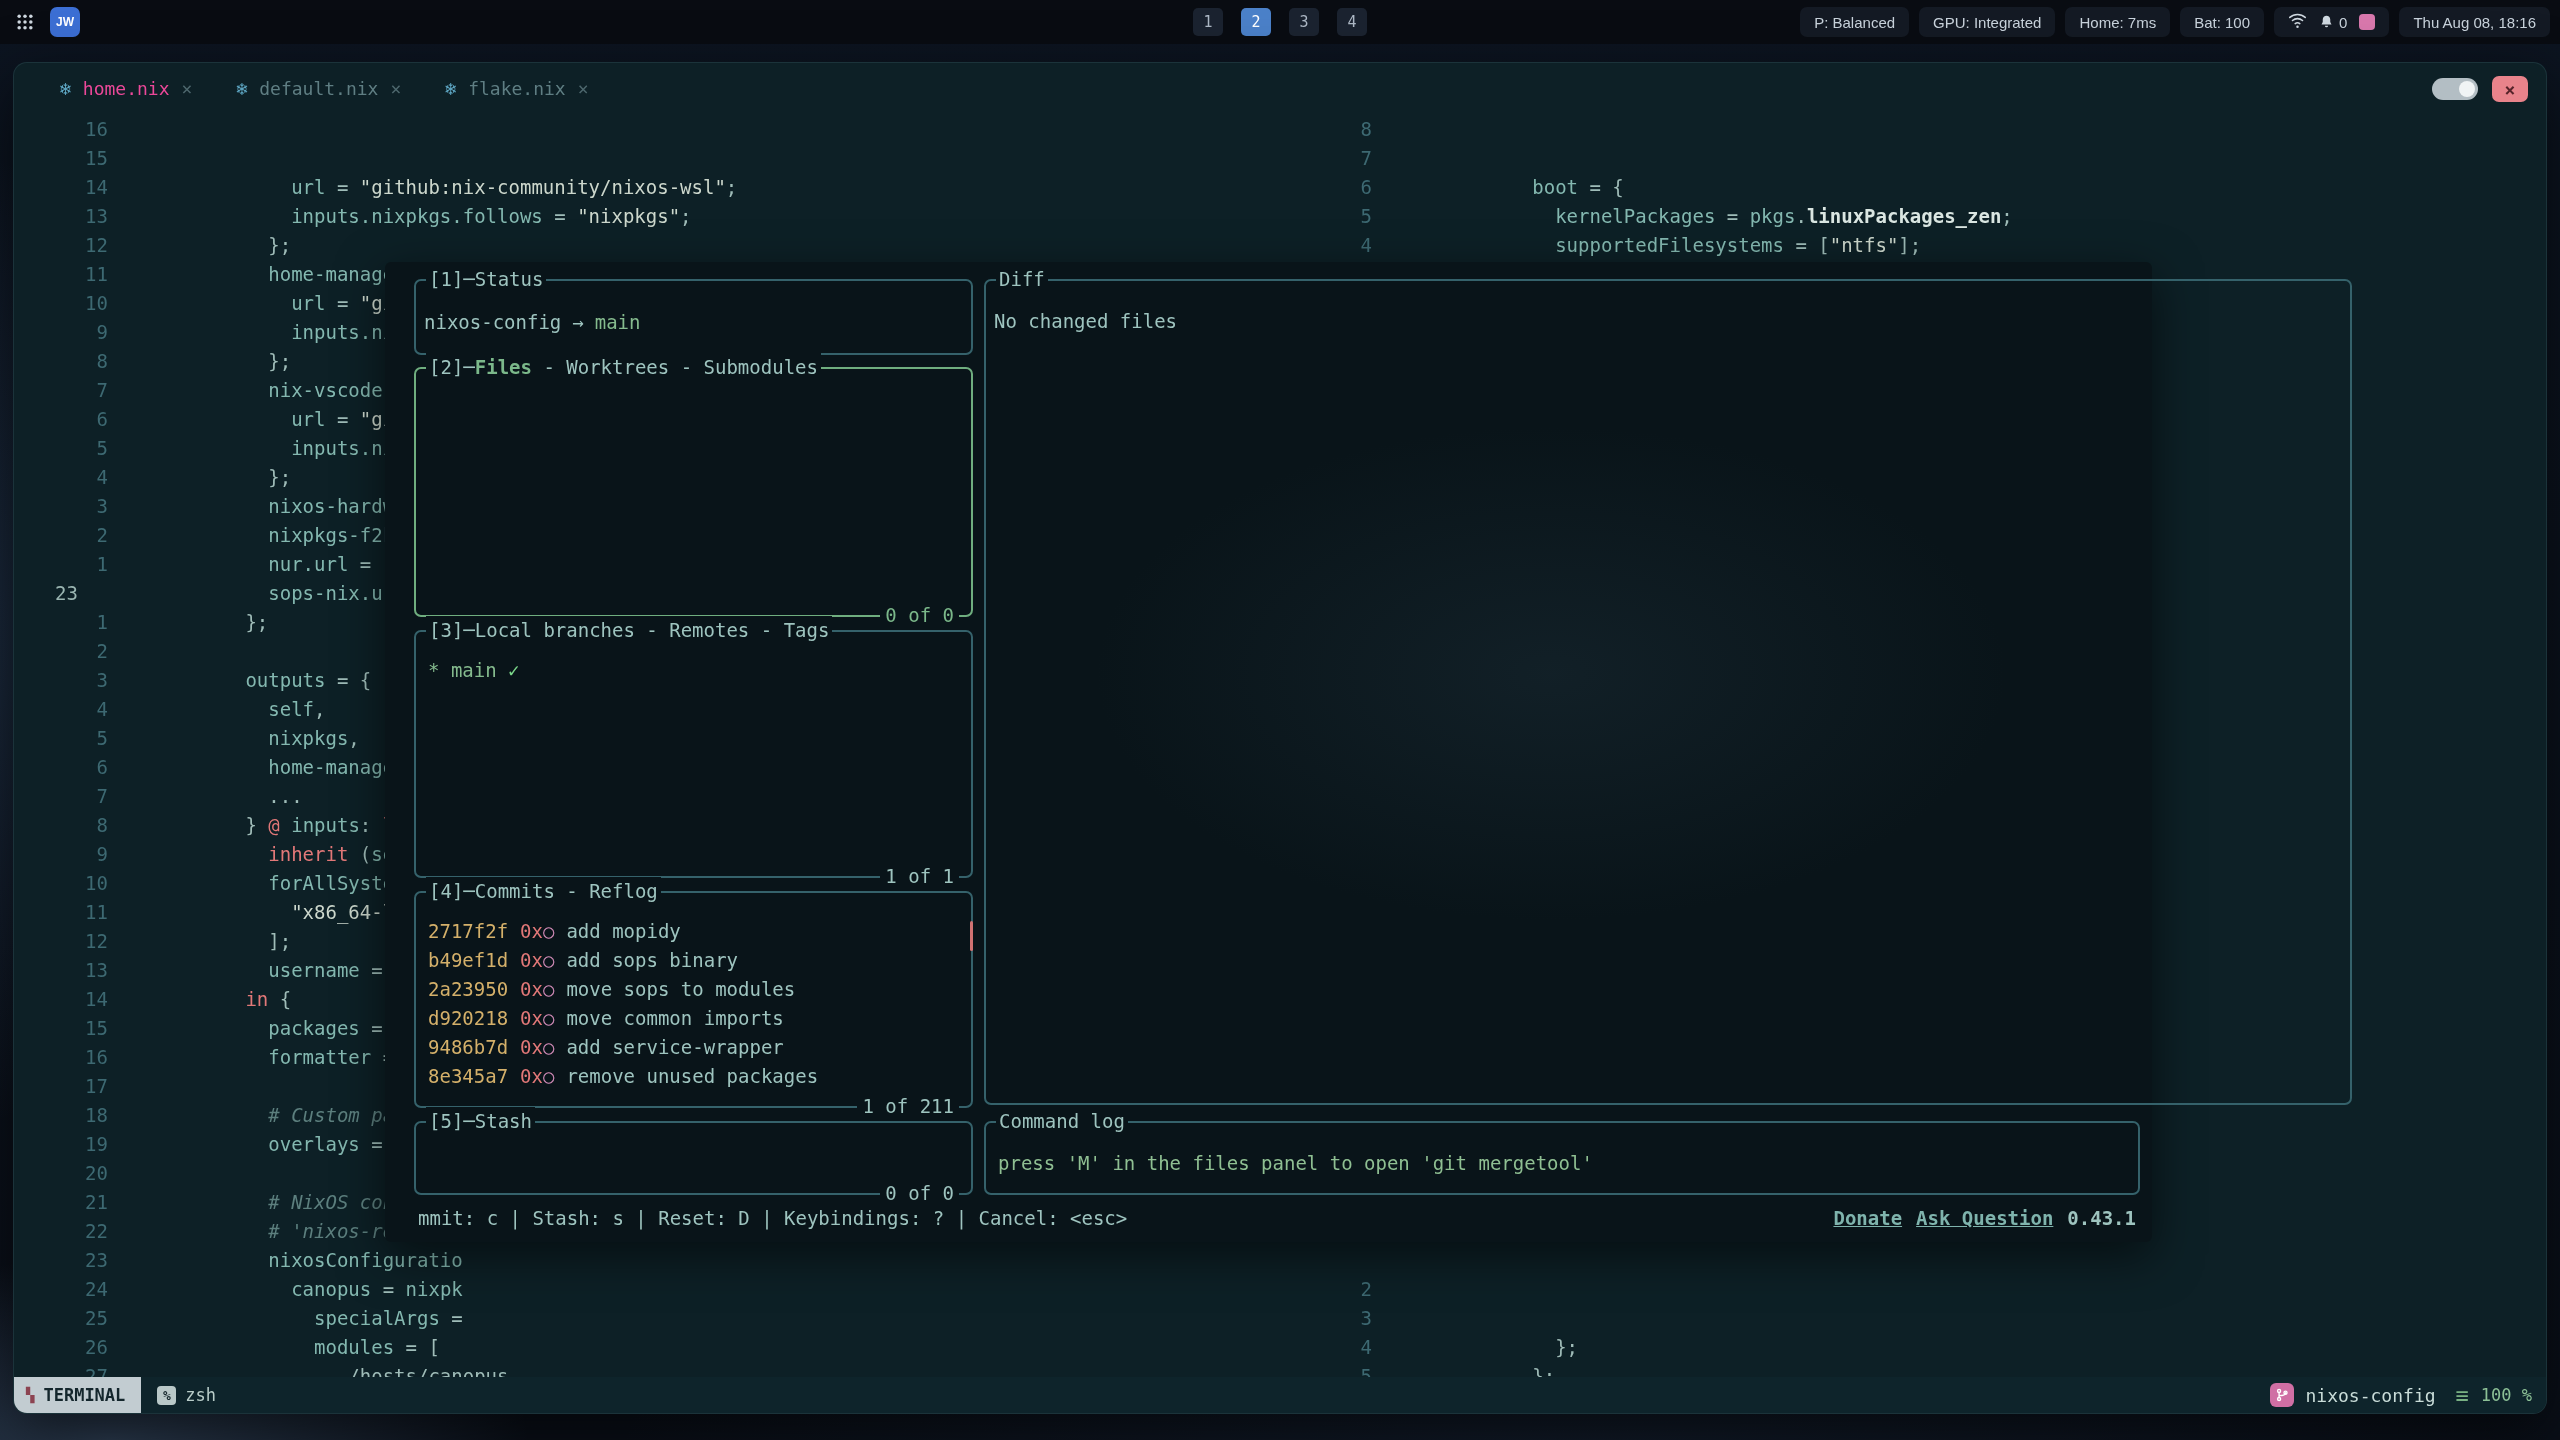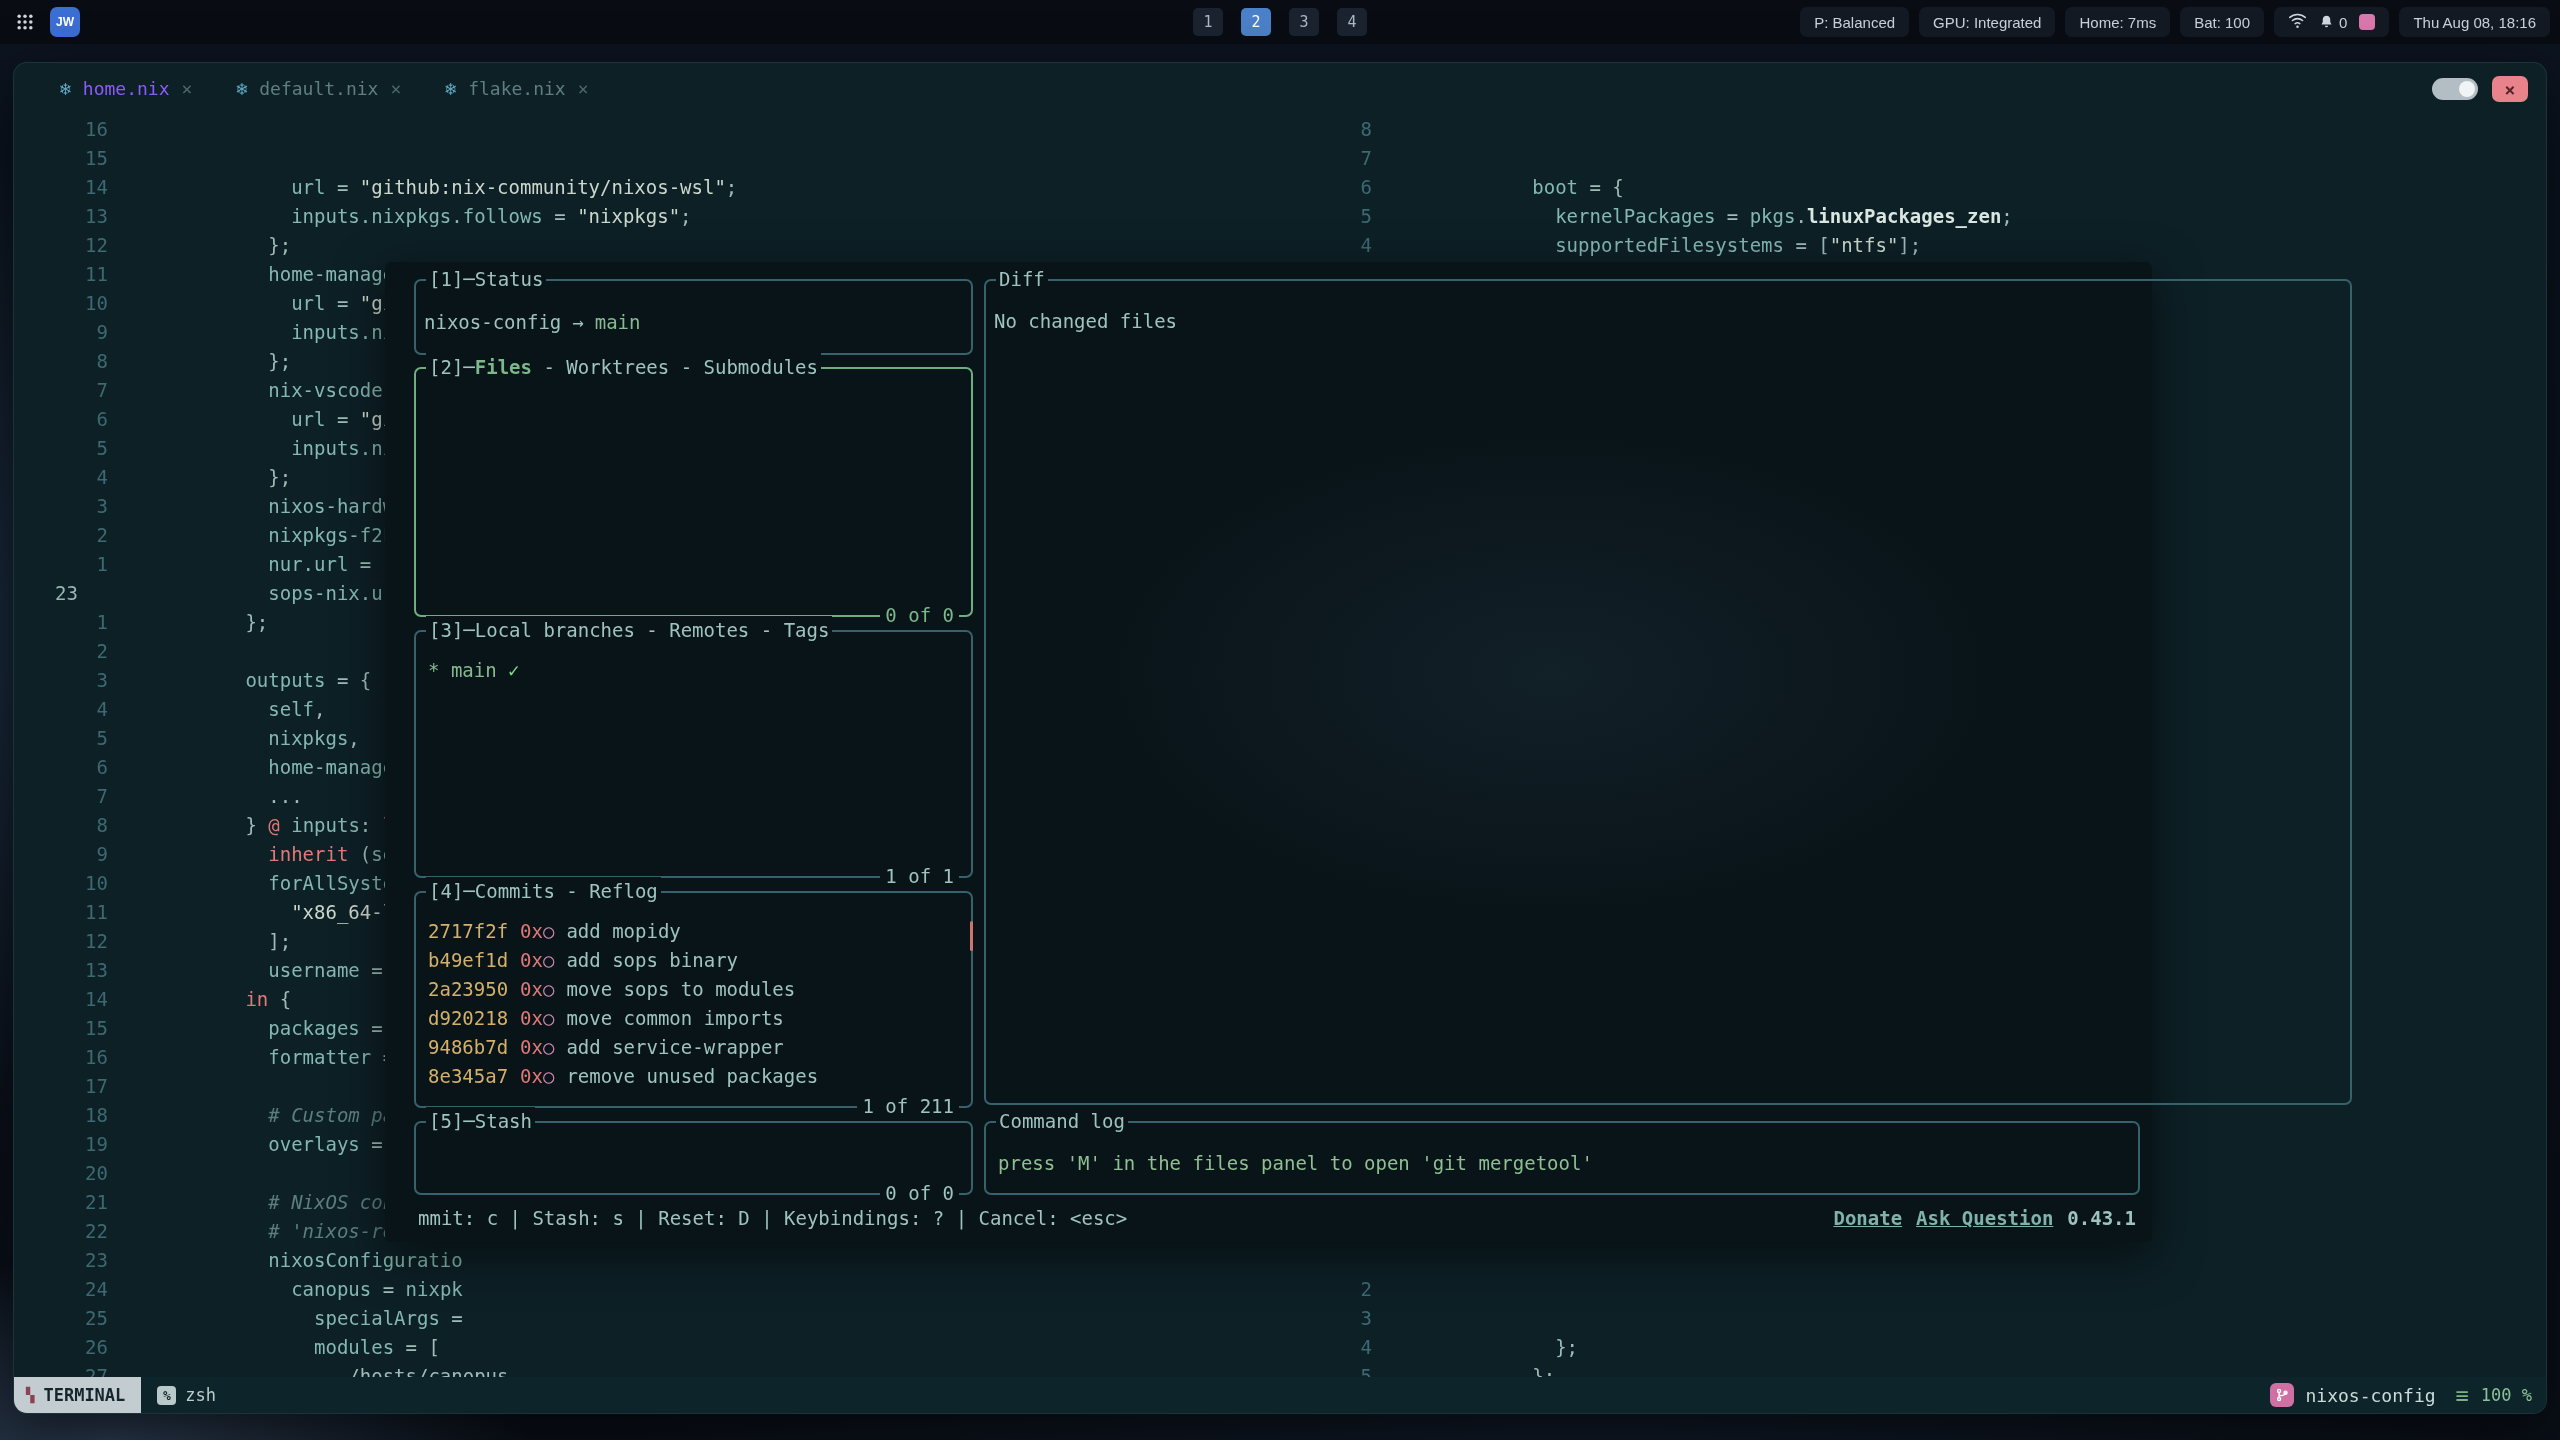--- a/index.html
+++ b/index.html
@@ -41,21 +41,21 @@
     background:#0d2026; border-radius:14px; overflow:hidden;
     border:1px solid rgba(110,170,185,.14);
     box-shadow:0 20px 60px rgba(0,0,0,.6);
   }
 
   
   .tabbar{ height:50px; display:flex; align-items:center; padding-left:46px; gap:44px; font-size:18px; }
   .tab{ display:flex; align-items:center; gap:12px; cursor:pointer; }
   .tab-icon{ color:#5fa8c5; font-size:18px; }
   .tab-label{ color:#5f7e83; }
-  .tab[data-active] .tab-label{ color:#8b5cf6; }
+  .tab[data-active] .tab-label{ color:#ec4899; }
   .tab-close{ color:#4d676d; font-size:18px; }
   .win-controls{ position:absolute; top:13px; right:18px; display:flex; align-items:center; gap:14px; }
   .toggle{ width:46px;height:22px;border-radius:11px;background:#b3bec4;position:relative;cursor:pointer; }
   .toggle::after{ content:""; position:absolute; right:3px; top:3px; width:16px; height:16px;
     border-radius:50%; background:#f0f4f5; }
   .close-btn{ width:36px;height:26px;border-radius:7px;background:#e8838b;color:#57232a;
     display:flex;align-items:center;justify-content:center;font-weight:bold;font-size:18px;cursor:pointer; }
 
   
   .editor{ position:absolute; top:50px; left:0; right:0; bottom:36px; }

